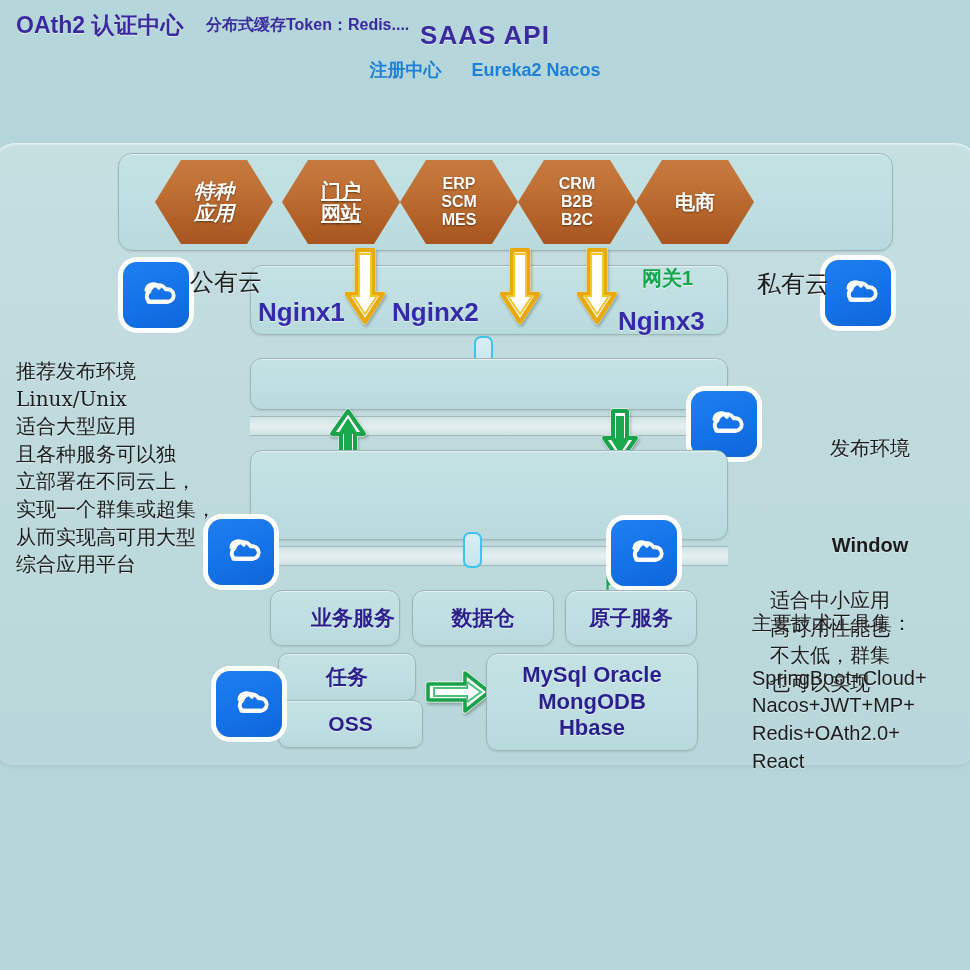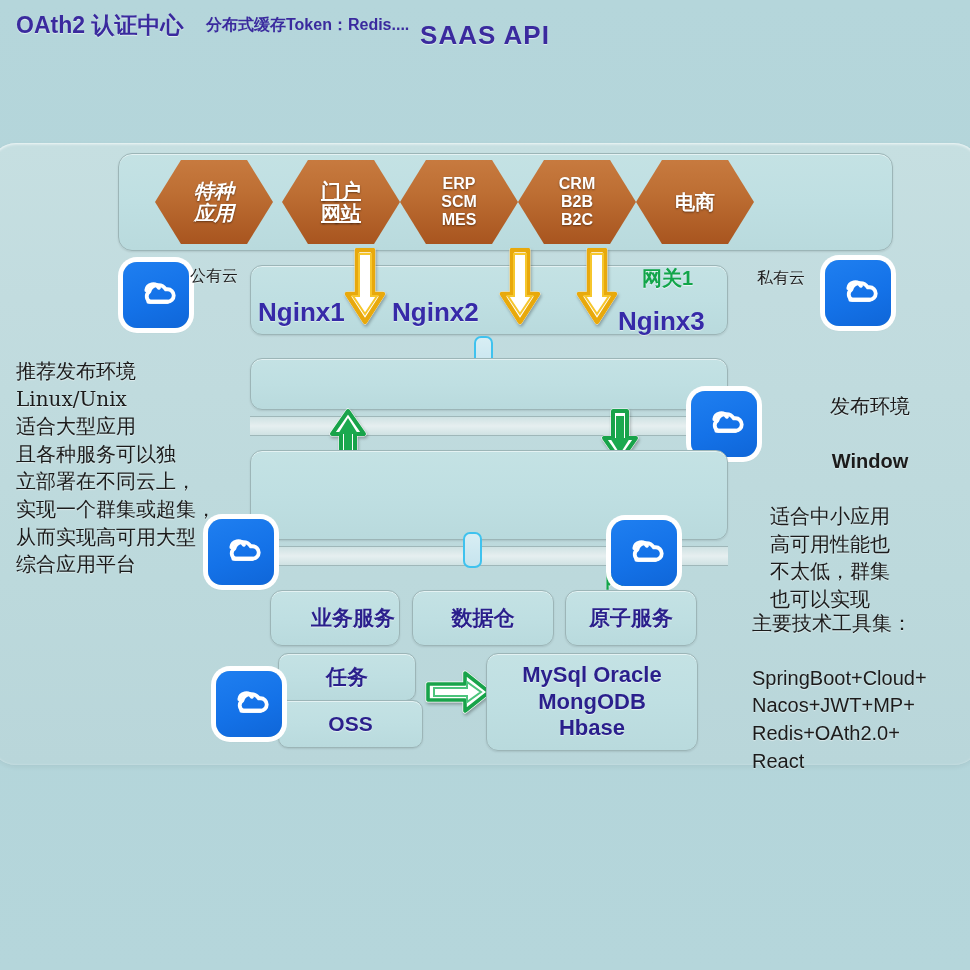--- a/index.html
+++ b/index.html
@@ -103,31 +103,31 @@
 
   
   .cloud{position:absolute;width:66px;height:66px;border-radius:14px;
     background:linear-gradient(160deg,#1f7ff0 0%,#1472e8 55%,#0f66d8 100%);
     box-shadow:0 0 0 5px #ffffff, 0 2px 4px rgba(0,0,0,.22);
     display:flex;align-items:center;justify-content:center;}
   .cloud svg{display:block;}
 
   
   .lbl{position:absolute;font-family:Liberation Serif, serif;
-    color:#1d1d1d;font-size:16px;text-shadow:0 1px 1px rgba(255,255,255,.55);}
+    color:#1d1d1d;font-size:24px;text-shadow:0 1px 1px rgba(255,255,255,.55);}
 
   
   .side{position:absolute;font-family:"DejaVu Serif","Liberation Serif",serif;
     color:#1b1b1b;font-size:20px;line-height:1.38;
     text-shadow:0 1px 1px rgba(255,255,255,.5);white-space:pre-line;}
   .side-left{left:16px;top:342px;width:230px;margin-top:16px;}
   .side-right{left:770px;top:365px;width:200px;text-align:left;}
   .side-tools{left:752px;top:582px;width:218px;
     font-family:"Liberation Sans","DejaVu Sans",sans-serif;font-size:20px;line-height:1.38;}
-  .ctr{text-align:center;}
+  .ctr{text-align:center;margin-top:42px;}
 </style>
 </head>
 <body>
 
 <div id="stage">
 
   <div class="outer-panel"></div>
 
   <div class="card apps-bar"></div>
 
@@ -225,20 +225,25 @@
   <div class="cloud" style="left:691px;top:391px;">
     <svg width="46" height="46" viewBox="0 0 48 48">
       <path d="M14 19a7 7 0 0 1 13-2.6" fill="none" stroke="#fff" stroke-width="4.2" stroke-linecap="round"></path>
       <path d="M22 31h14a6.5 6.5 0 0 0 0-13c-.6 0-1.2.06-1.7.18A9.6 9.6 0 0 0 17 20.5 6 6 0 0 0 18 31h4z" fill="none" stroke="#fff" stroke-width="4" stroke-linejoin="round" stroke-linecap="round"></path>
       <path d="M16 31h20" stroke="#fff" stroke-width="4" stroke-linecap="round"></path>
     </svg>
   </div>
 
   <div class="card saas-card"></div>
   <div class="saas-title">SAAS  API</div>
+  <div class="saas-sub">
+    <span>注册中心</span>
+    <span style="display:inline-block;width:20px"></span>
+    <span>Eureka2  Nacos</span>
+  </div>
 
   <div class="rail rail2"></div>
   <div class="connector" style="left:463px;top:532px;"></div>
 
   <div class="cloud" style="left:208px;top:519px;">
     <svg width="46" height="46" viewBox="0 0 48 48">
       <path d="M14 19a7 7 0 0 1 13-2.6" fill="none" stroke="#fff" stroke-width="4.2" stroke-linecap="round"></path>
       <path d="M22 31h14a6.5 6.5 0 0 0 0-13c-.6 0-1.2.06-1.7.18A9.6 9.6 0 0 0 17 20.5 6 6 0 0 0 18 31h4z" fill="none" stroke="#fff" stroke-width="4" stroke-linejoin="round" stroke-linecap="round"></path>
       <path d="M16 31h20" stroke="#fff" stroke-width="4" stroke-linecap="round"></path>
     </svg>

